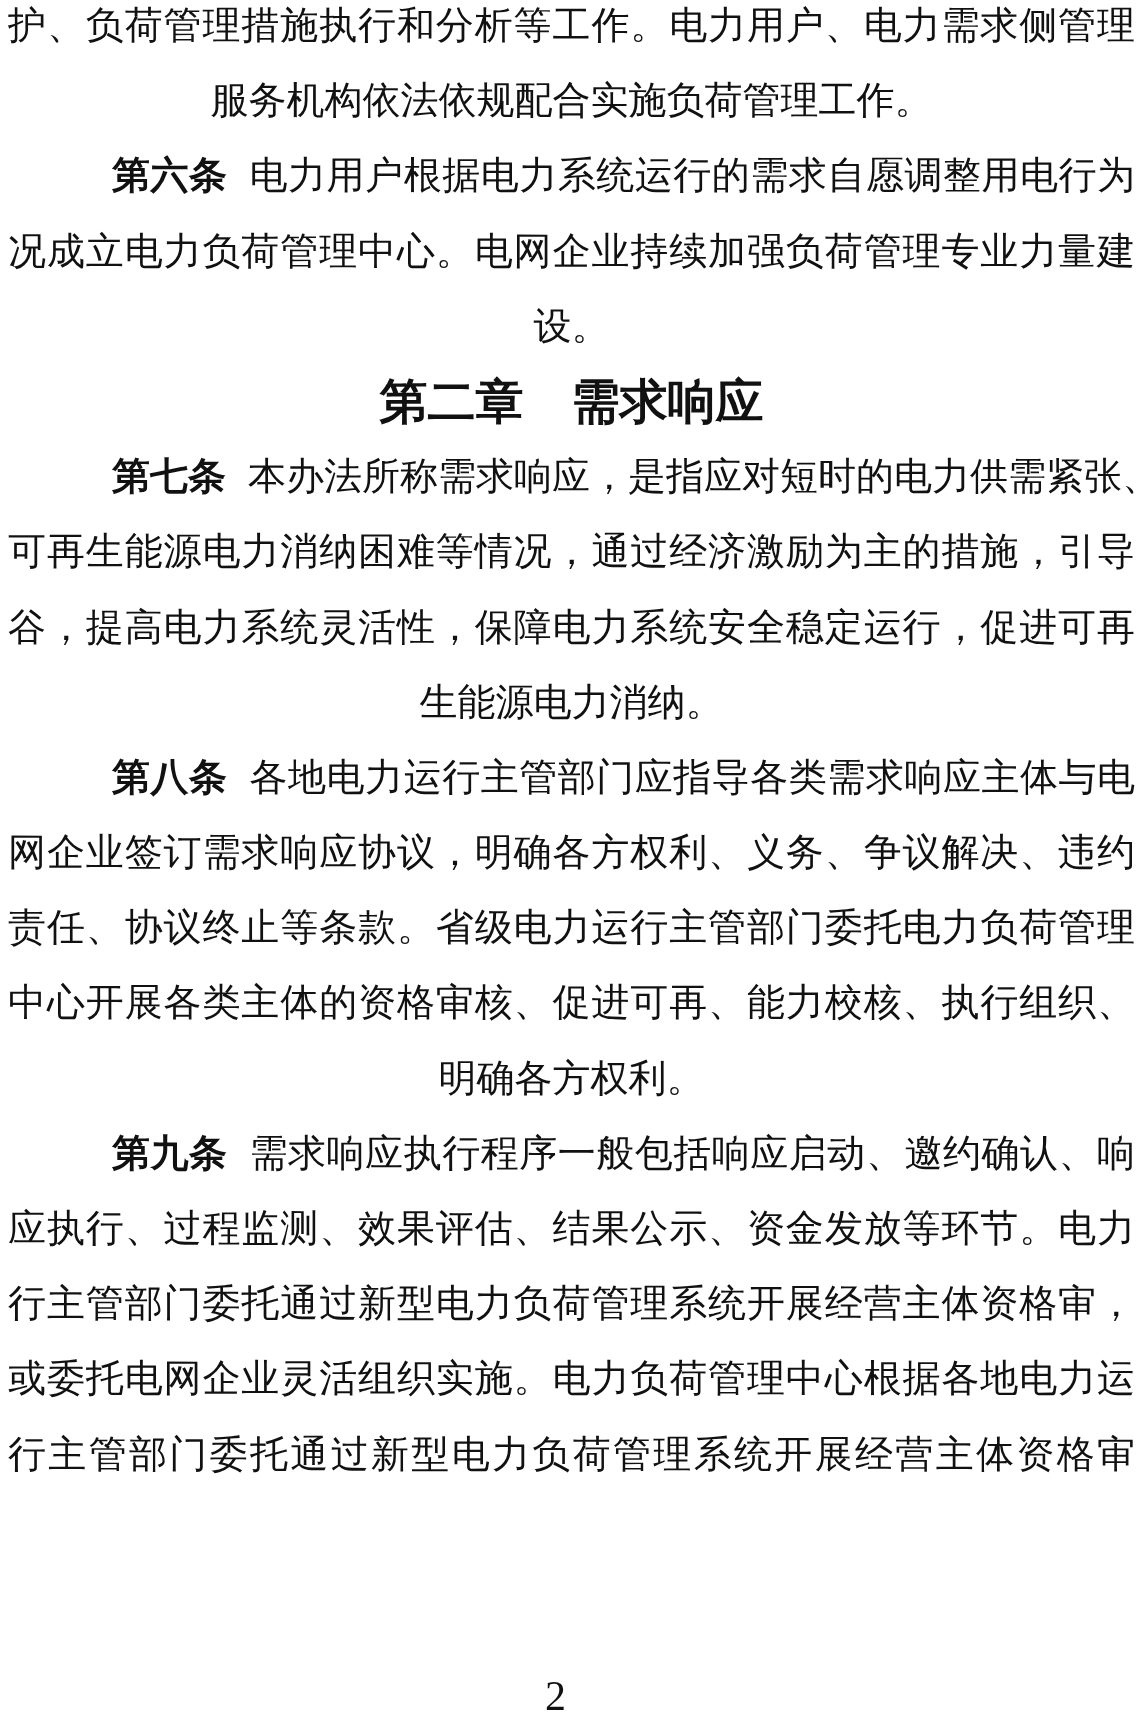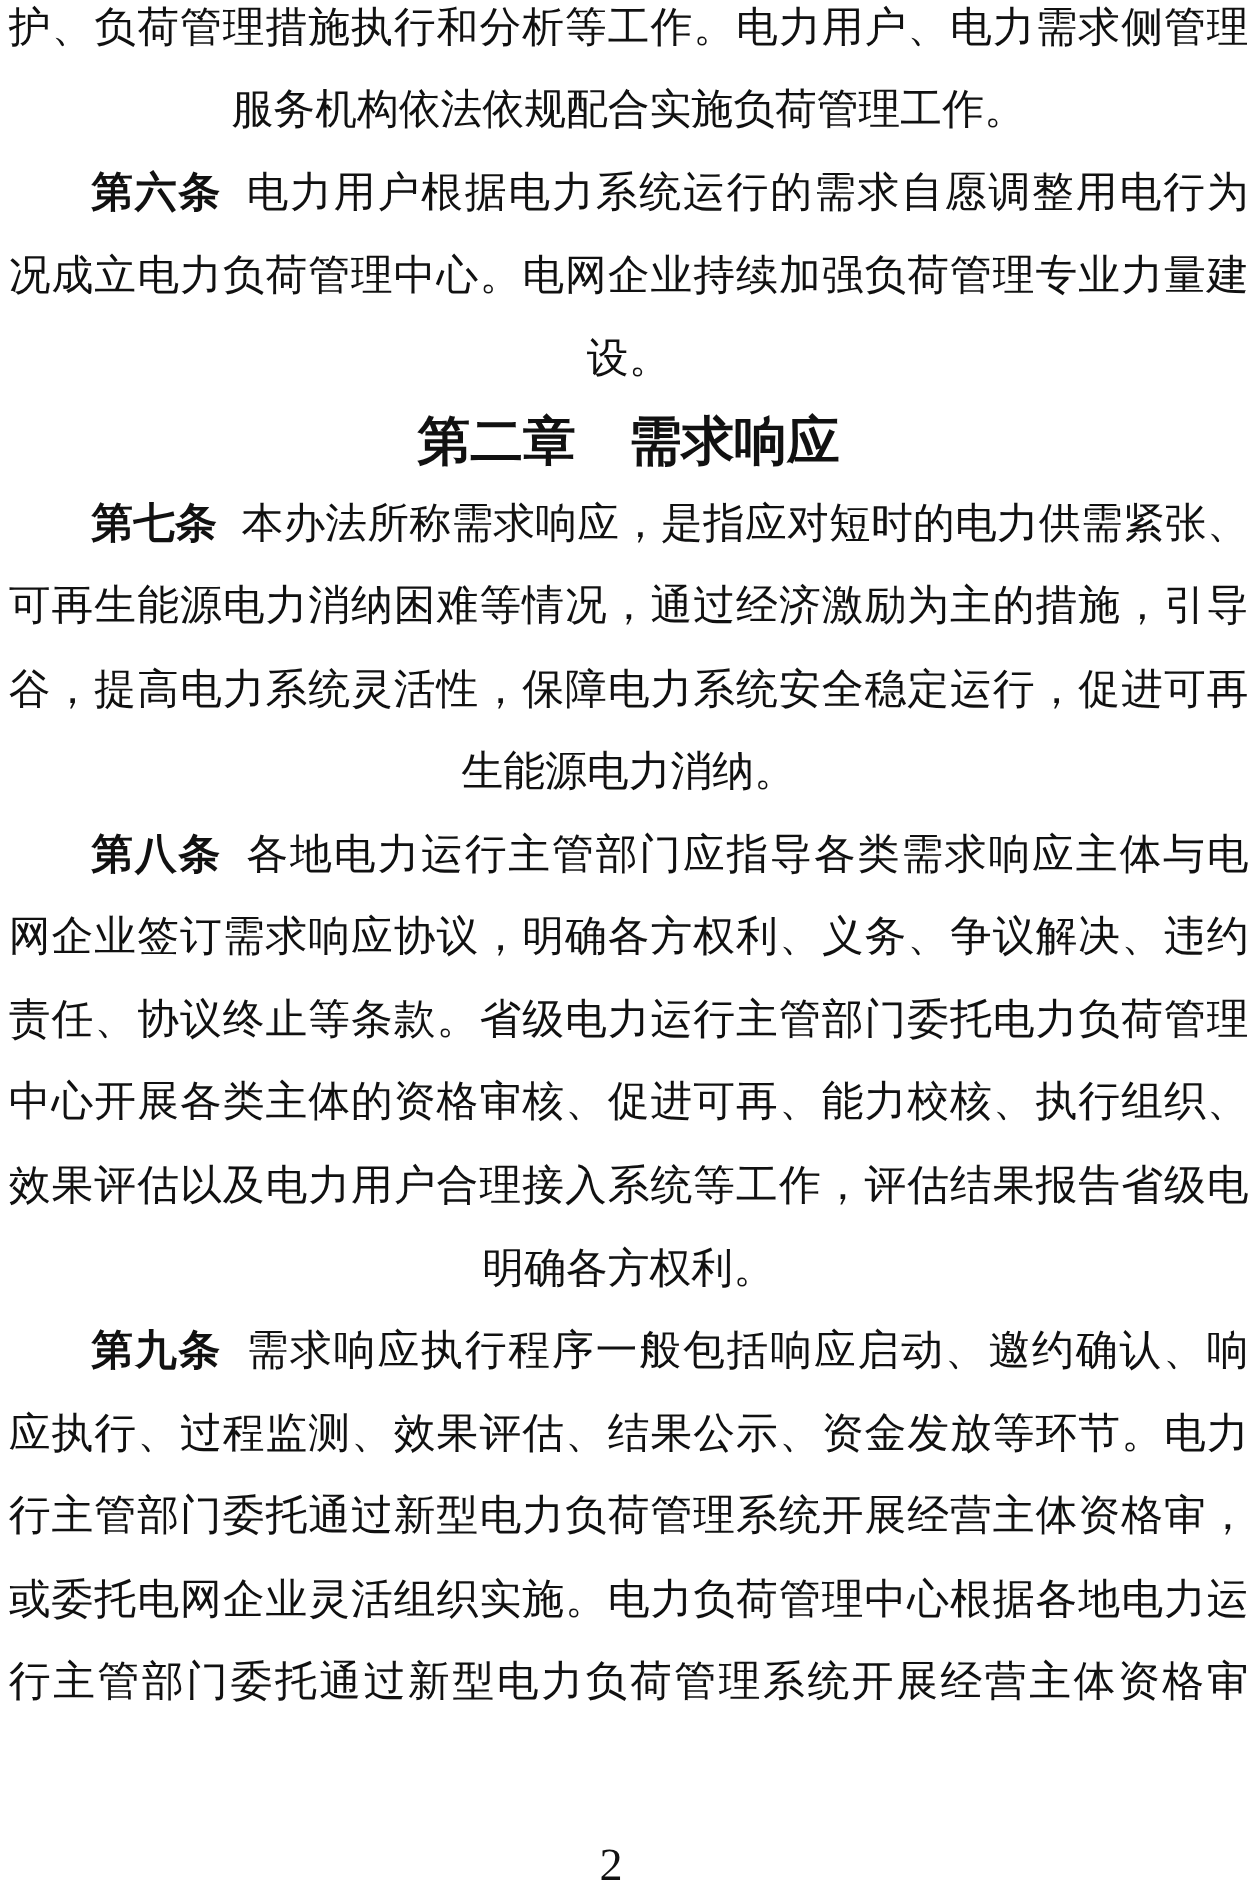--- a/index.html
+++ b/index.html
@@ -33,20 +33,21 @@
   .line.end {
     text-align: center;
     text-align-last: auto;
   }
   .line.indent {
     padding-left: 75px;
   }
   .b {
     font-weight: 700;
     margin-right: 22px;
+    margin-left: 29px;
   }
   .heading {
     height: 75.2px;
     line-height: 75.2px;
     font-size: 48px;
     font-weight: 700;
     text-align: center;
     text-align-last: center;
   }
   .pagenum {
@@ -74,21 +75,20 @@
 
   <div class="line full indent"><span class="b">第七条</span><span>本办法所称需求响应，是指应对短时的电力供需紧张、</span></div>
   <div class="line full"><span>可再生能源电力消纳困难等情况，通过经济激励为主的措施，引导</span></div>
   <div class="line full"><span>谷，提高电力系统灵活性，保障电力系统安全稳定运行，促进可再</span></div>
   <div class="line end"><span>生能源电力消纳。</span></div>
 
   <div class="line full indent"><span class="b">第八条</span><span>各地电力运行主管部门应指导各类需求响应主体与电</span></div>
   <div class="line full"><span>网企业签订需求响应协议，明确各方权利、义务、争议解决、违约</span></div>
   <div class="line full"><span>责任、协议终止等条款。省级电力运行主管部门委托电力负荷管理</span></div>
   <div class="line full"><span>中心开展各类主体的资格审核、促进可再、能力校核、执行组织、</span></div>
-  <div class="line full"><span>效果评估以及电力用户合理接入系统等工作，评估结果报告省级电</span></div>
   <div class="line end"><span>明确各方权利。</span></div>
 
   <div class="line full indent"><span class="b">第九条</span><span>需求响应执行程序一般包括响应启动、邀约确认、响</span></div>
   <div class="line full"><span>应执行、过程监测、效果评估、结果公示、资金发放等环节。电力</span></div>
   <div class="line full"><span>行主管部门委托通过新型电力负荷管理系统开展经营主体资格审，</span></div>
   <div class="line full"><span>或委托电网企业灵活组织实施。电力负荷管理中心根据各地电力运</span></div>
   <div class="line full"><span>行主管部门委托通过新型电力负荷管理系统开展经营主体资格审</span></div>
 </div>
 
 <div class="pagenum">2</div>

